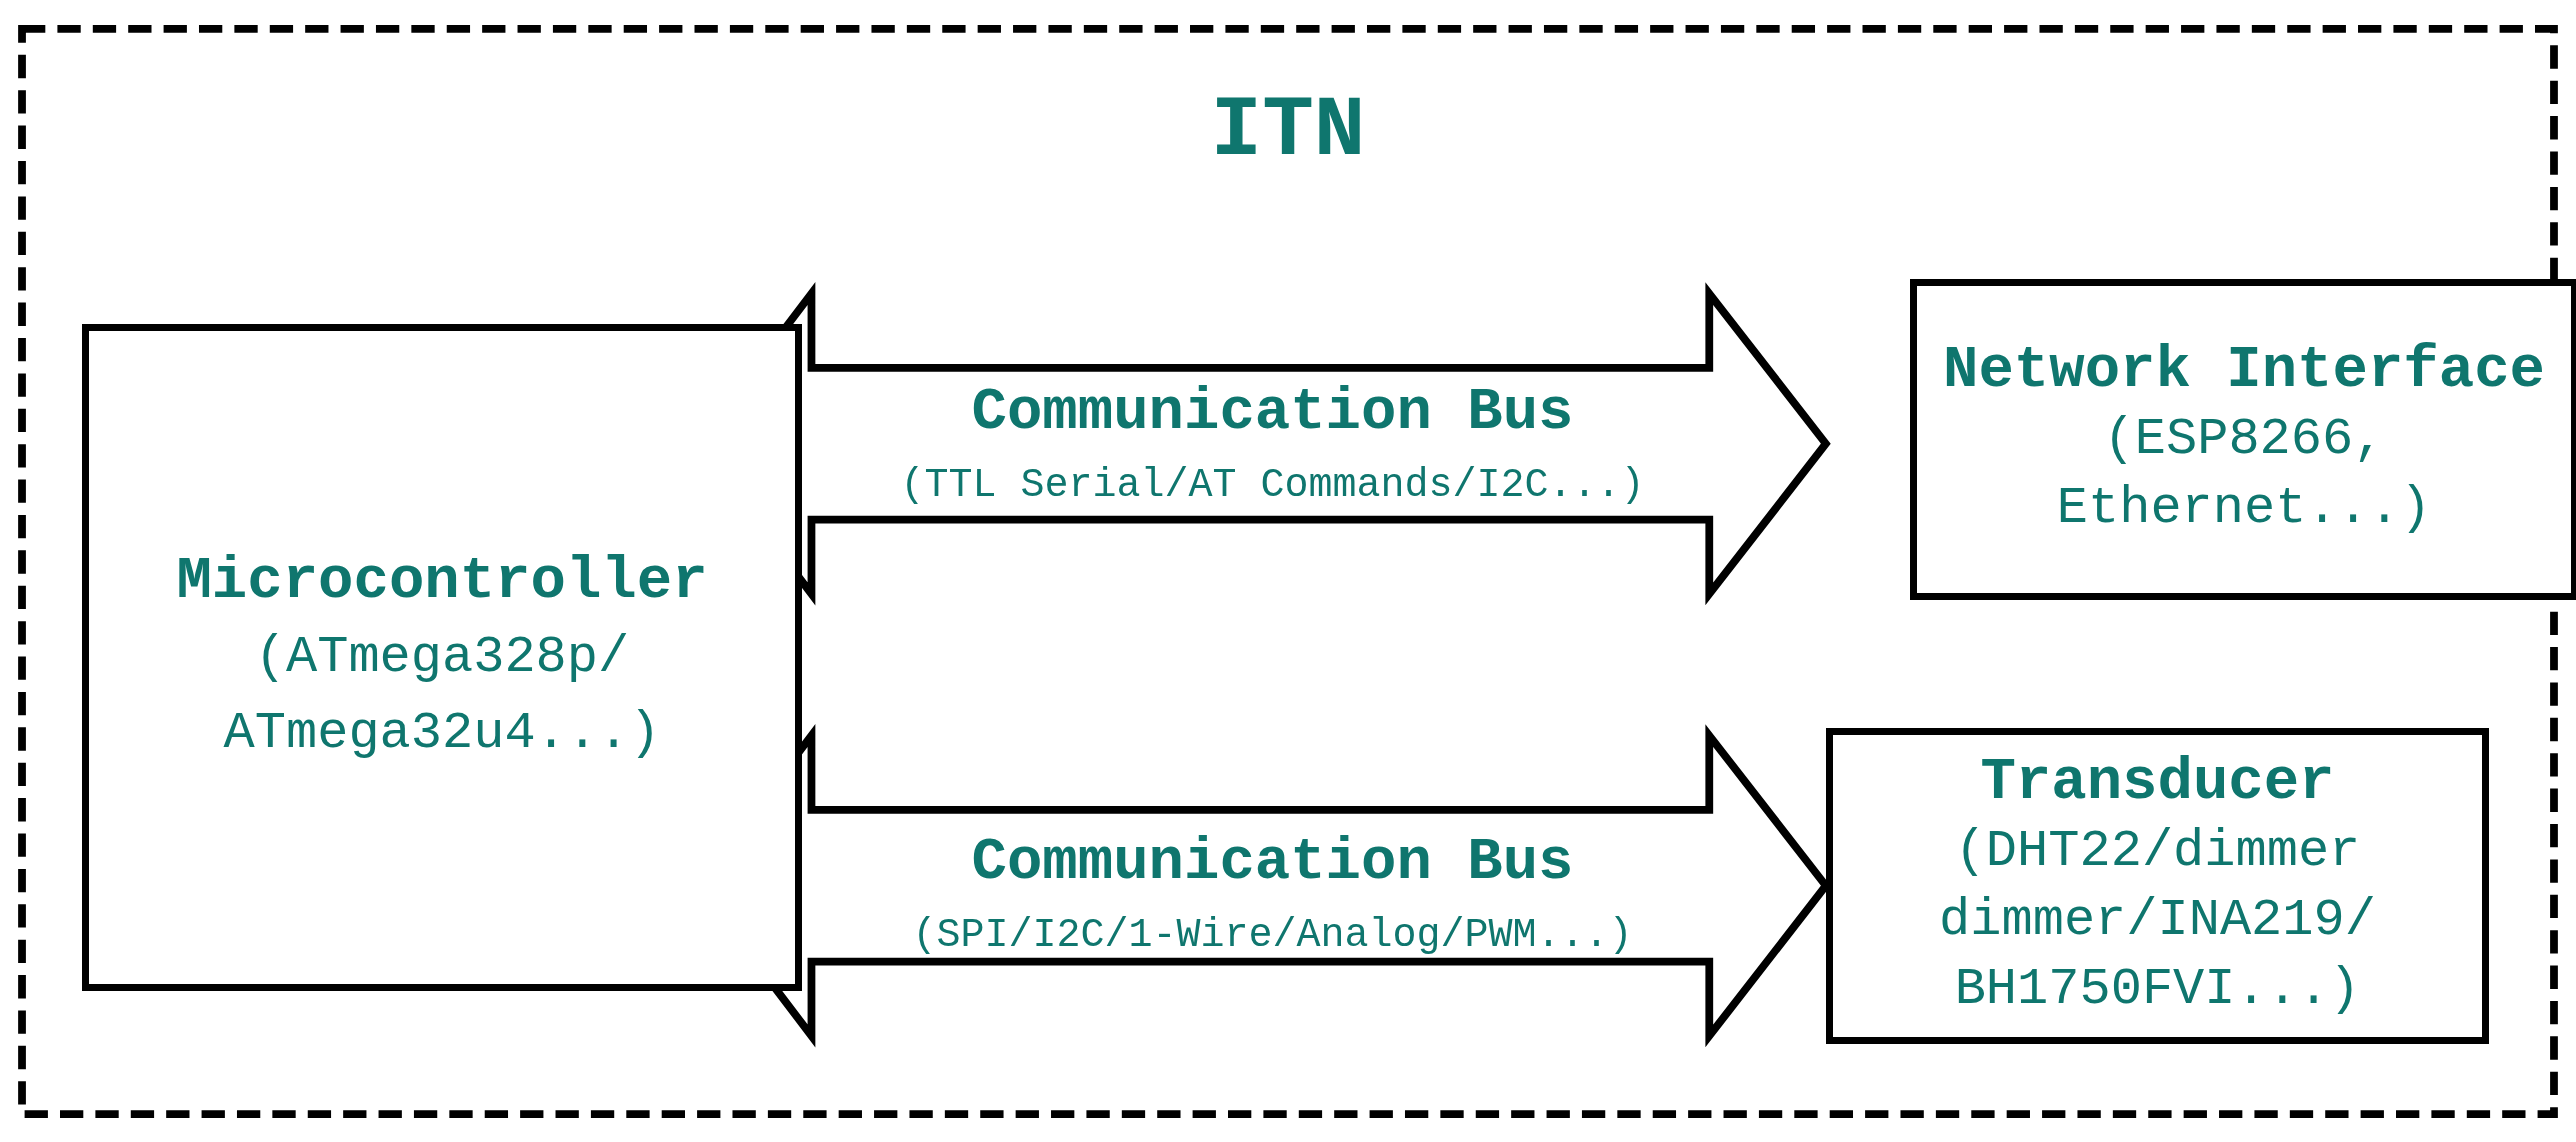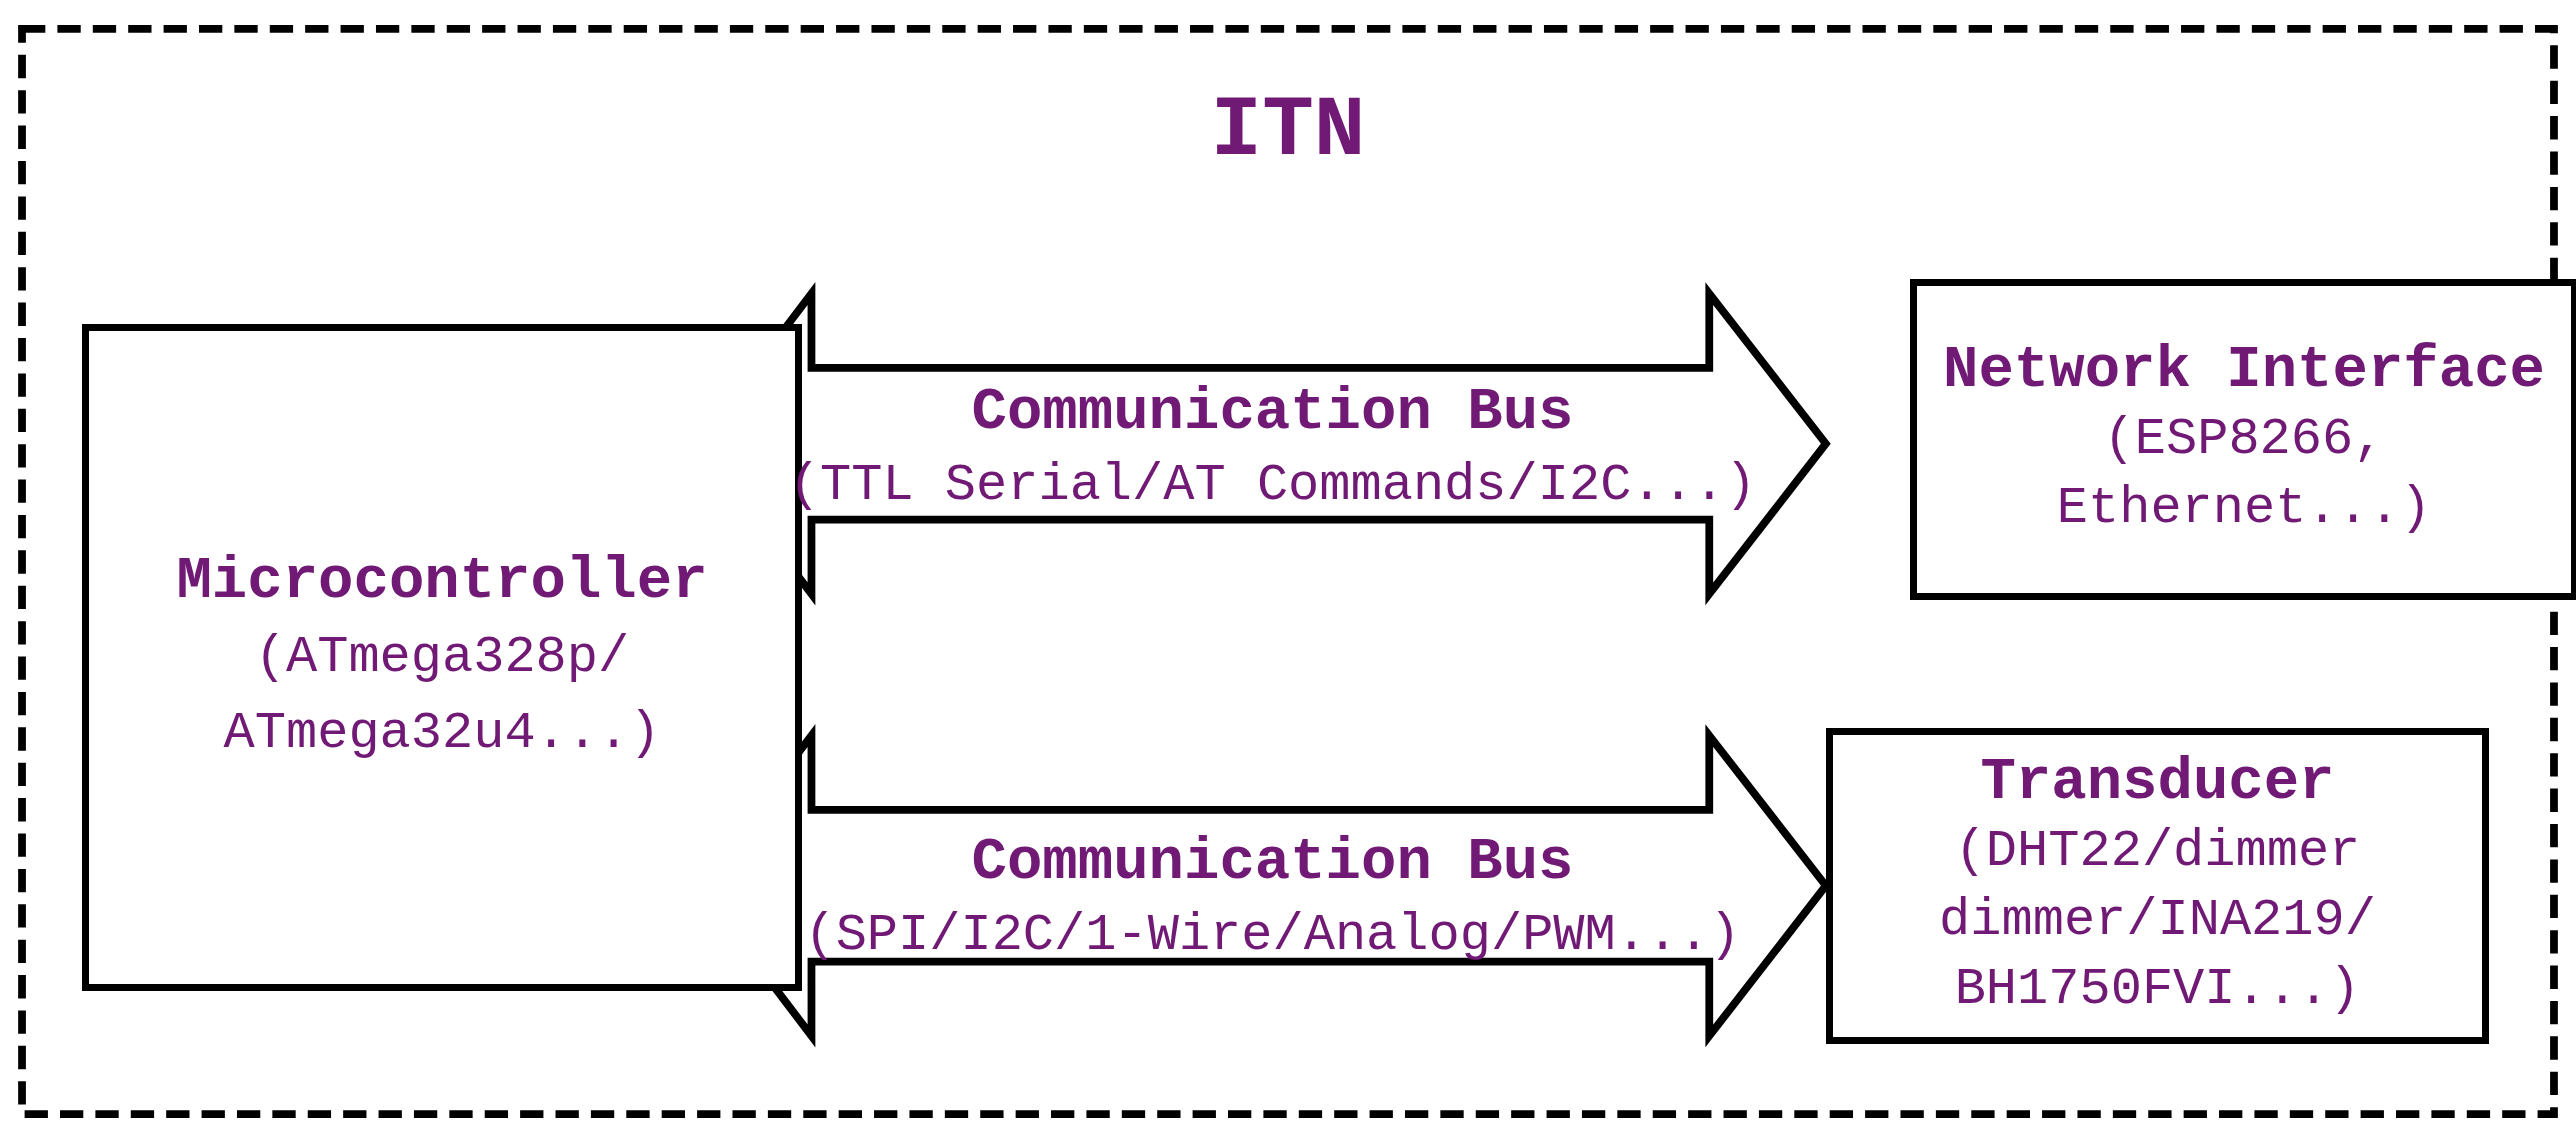--- a/index.html
+++ b/index.html
@@ -7,21 +7,21 @@
     padding: 0;
     background: #ffffff;
   }
   .canvas {
     position: relative;
     width: 2576px;
     height: 1143px;
     background: #ffffff;
     overflow: hidden;
     font-family: "Liberation Mono", "DejaVu Sans Mono", monospace;
-    color: #701a75;
+    color: #0f766e;
   }
   svg.layer {
     position: absolute;
     left: 0;
     top: 0;
   }
   .title {
     position: absolute;
     left: 0;
     top: 88px;
@@ -82,21 +82,21 @@
     text-align: center;
     white-space: nowrap;
   }
   .arrow-label .bus-title {
     font-weight: bold;
     font-size: 59px;
     line-height: 73px;
   }
   .arrow-label .bus-sub {
     font-weight: normal;
-    font-size: 52px;
+    font-size: 40px;
     line-height: 73px;
   }
   .arrow-label-top { top: 376px; }
   .arrow-label-bottom { top: 826px; }
 </style>
 </head>
 <body>
 
 <div class="canvas">
 

